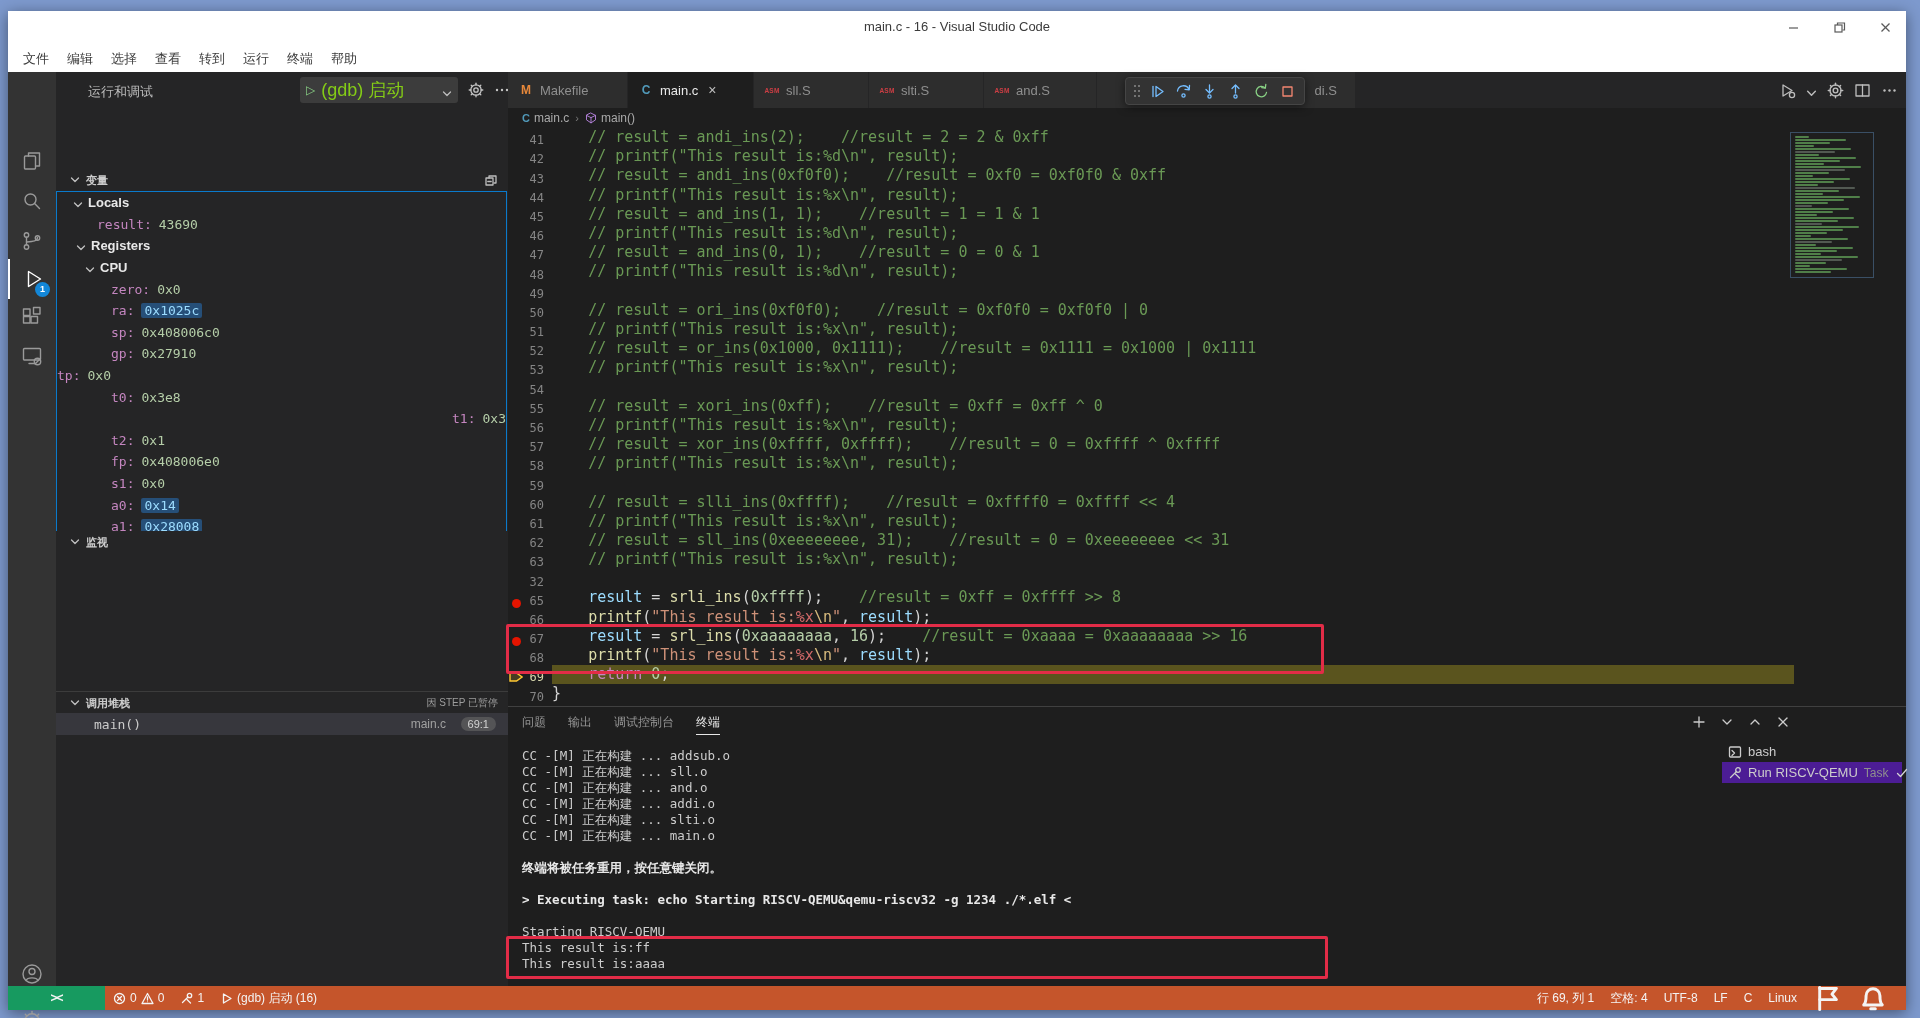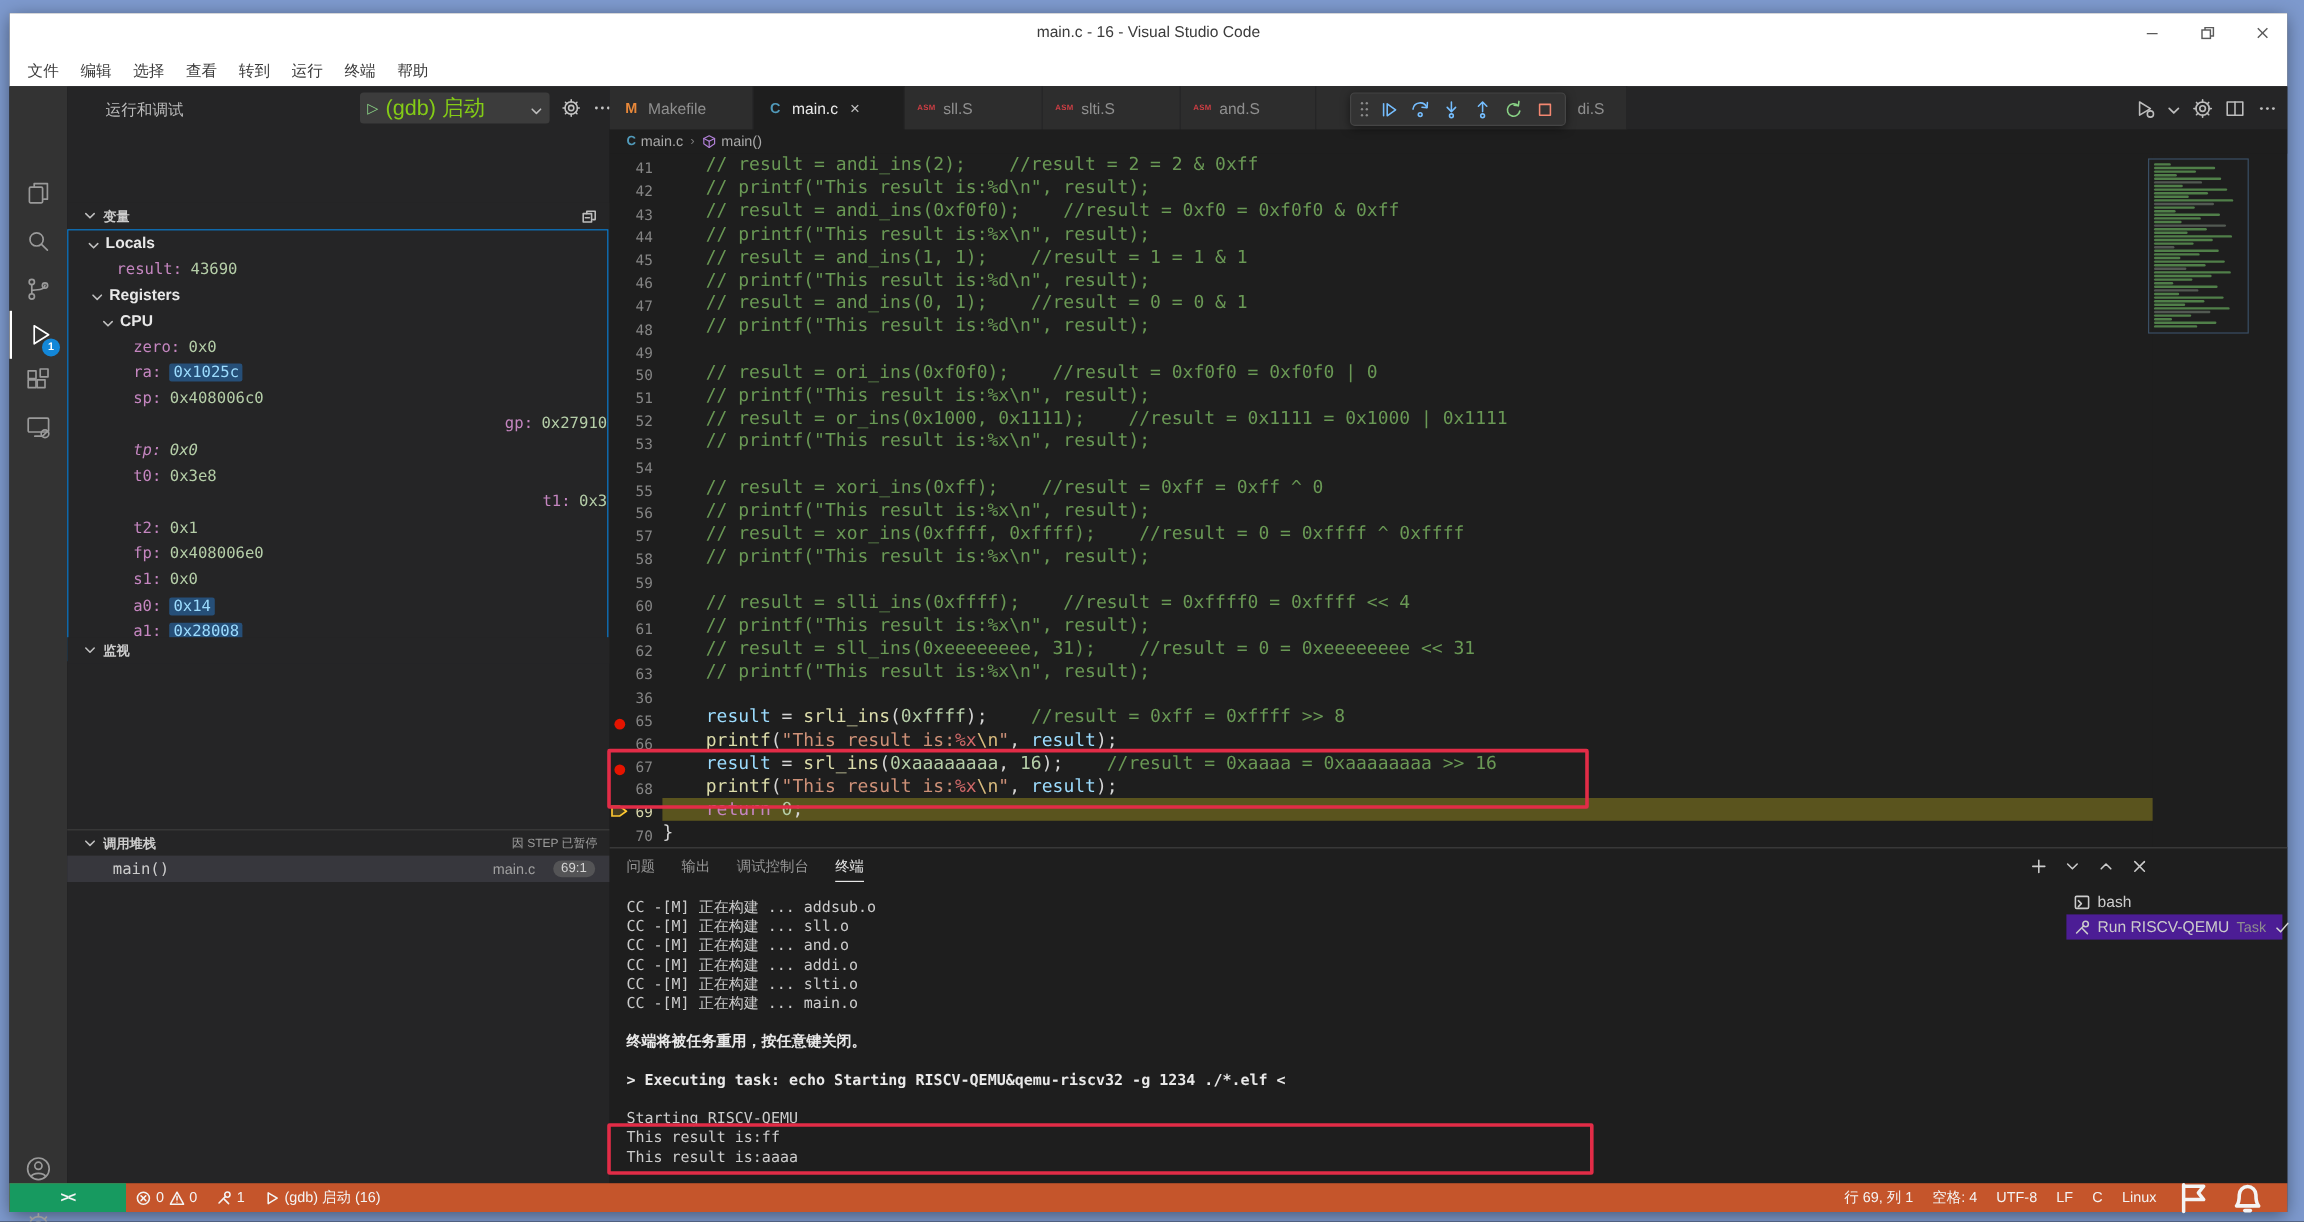--- a/index.html
+++ b/index.html
@@ -293,25 +293,25 @@
             <span class="var-val">0x0</span>
           </div>
           <div class="var-row mono" style="padding-left: 54px;">
             <span class="var-name">ra:</span>
             <span class="var-val hl">0x1025c</span>
           </div>
           <div class="var-row mono" style="padding-left: 54px;">
             <span class="var-name">sp:</span>
             <span class="var-val">0x408006c0</span>
           </div>
-          <div class="var-row mono" style="padding-left: 54px; justify-content: flex-end;">
+          <div class="var-row mono" style="padding-left: 54px;">
             <span class="var-name">gp:</span>
             <span class="var-val">0x27910</span>
           </div>
-          <div class="var-row mono" style="padding-left: 54px; font-style: italic;">
+          <div class="var-row mono" style="">
             <span class="var-name">tp:</span>
             <span class="var-val">0x0</span>
           </div>
           <div class="var-row mono" style="padding-left: 54px;">
             <span class="var-name">t0:</span>
             <span class="var-val">0x3e8</span>
           </div>
           <div class="var-row mono" style="padding-left: 54px; justify-content: flex-end;">
             <span class="var-name">t1:</span>
             <span class="var-val">0x3</span>
@@ -594,21 +594,21 @@
             <span class="num">62</span>
             <span class="ltext"><span class="tk-w">    </span><span class="tk-c">// result = sll_ins(0xeeeeeeee, 31);    //result = 0 = 0xeeeeeeee &lt;&lt; 31</span></span>
           </div>
           <div class="line">
             <span class="bp"></span>
             <span class="num">63</span>
             <span class="ltext"><span class="tk-w">    </span><span class="tk-c">// printf("This result is:%x\n", result);</span></span>
           </div>
           <div class="line">
             <span class="bp"></span>
-            <span class="num">36</span>
+            <span class="num">32</span>
             <span class="ltext"></span>
           </div>
           <div class="line">
             <span class="bp">
               <span class="bp-dot"></span>
             </span>
             <span class="num">65</span>
             <span class="ltext"><span class="tk-w">    </span><span class="tk-v">result</span><span class="tk-o"> = </span><span class="tk-f">srli_ins</span><span class="tk-o">(</span><span class="tk-num">0xffff</span><span class="tk-o">);</span><span class="tk-w">    </span><span class="tk-c">//result = 0xff = 0xffff &gt;&gt; 8</span></span>
           </div>
           <div class="line">

